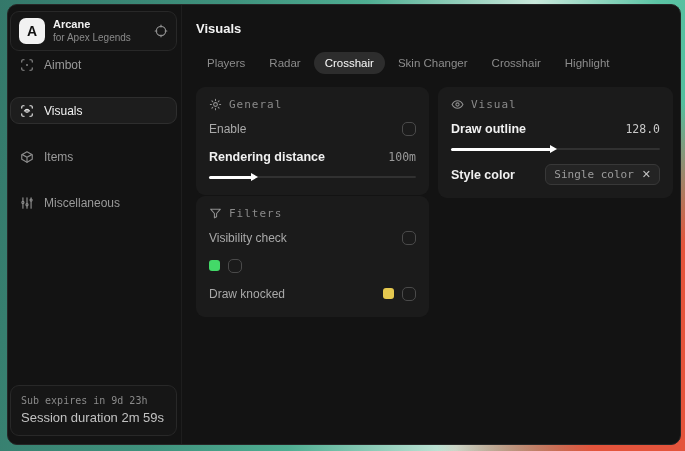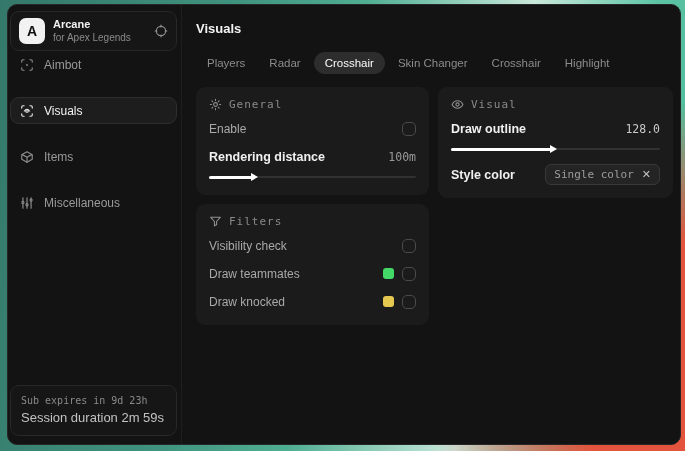--- a/index.html
+++ b/index.html
@@ -48,21 +48,21 @@
   
   .main{ flex:1; padding:13px 16px 12px 14px; border-left:1px solid #1e1e1e; }
   .page-title{ color:#f2f2f2; font-size:13px; font-weight:bold; margin:3px 0 16px 0; }
   .tabs{ display:flex; gap:2px; align-items:center; }
   .tab{
     color:#8c8c8c; font-size:11.5px; padding:5px 11px; border-radius:99px; cursor:default;
     white-space:nowrap;
   }
   .tab.active{ background:#2d2d2d; color:#fafafa; }
   .content{ display:grid; grid-template-columns:233px 235px; gap:9px; margin-top:13px; align-items:start; }
-  .col{ display:flex; flex-direction:column; gap:9px; }
+  .col{ display:flex; flex-direction:column; gap:1px; }
   .panel{ background:#1b1b1b; border-radius:9px; padding:11px 13px 13px 13px; }
   .panel-header{
     display:flex; align-items:center; gap:7px; color:#8a8a8a;
     font-family:"DejaVu Sans Mono", monospace; font-size:11px; letter-spacing:1px;
     margin-bottom:4px;
   }
   .row{ display:flex; align-items:center; justify-content:space-between; min-height:21px; margin-top:7px; }
   .lbl{ color:#a9a9a9; font-size:12px; }
   .lbl-strong{ color:#f0f0f0; font-size:12.5px; font-weight:bold; }
   .val{ font-family:"DejaVu Sans Mono", monospace; font-size:11.5px; color:#9a9a9a; }
@@ -205,21 +205,20 @@
                 <path d="M3 4h18l-7 8v6l-4 2v-8L3 4z"></path>
               </svg>
             </span>
             <span>Filters</span>
           </div>
           <div class="row">
             <span class="lbl">Visibility check</span>
             <span class="checkbox"></span>
           </div>
           <div class="row">
-            <span class="lbl">Draw teammates</span>
             <span class="row-right">
               <span class="swatch" style="background-color: rgb(67, 217, 104);"></span>
               <span class="checkbox"></span>
             </span>
           </div>
           <div class="row">
             <span class="lbl">Draw knocked</span>
             <span class="row-right">
               <span class="swatch" style="background-color: rgb(229, 200, 79);"></span>
               <span class="checkbox"></span>

